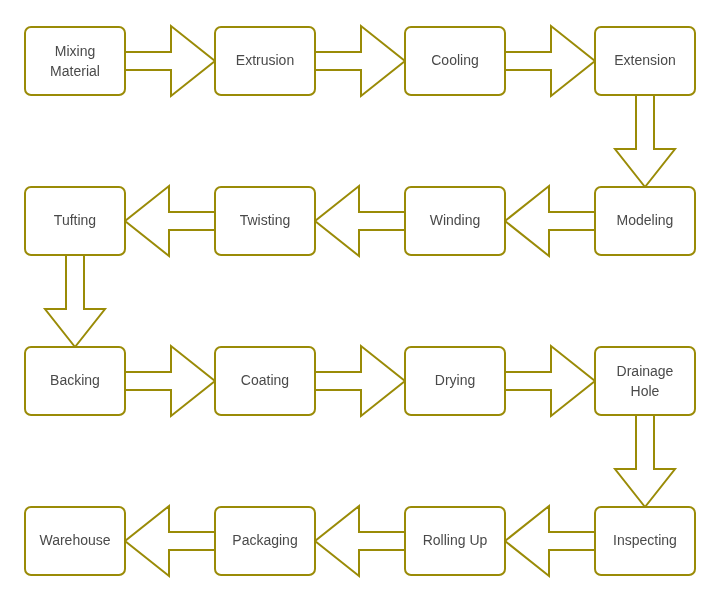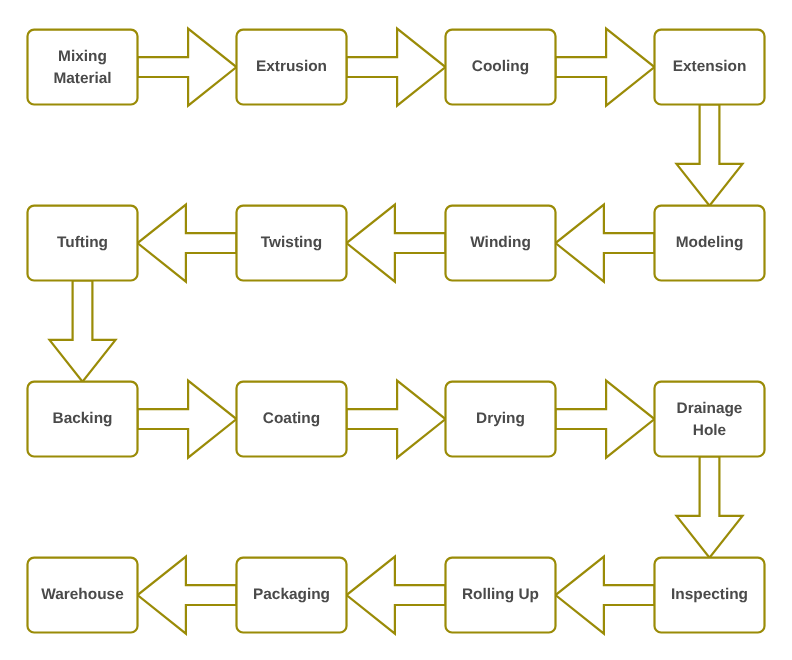--- a/index.html
+++ b/index.html
@@ -11,21 +11,20 @@
     width: 720px;
     height: 600px;
     font-family: "Liberation Sans", sans-serif;
     overflow: hidden;
   }
   #flowchart-root {
     position: relative;
     width: 720px;
     height: 600px;
     background: #ffffff;
-    font-weight: bold;
   }
   svg.chart-canvas {
     position: absolute;
     top: 0;
     left: 0;
     width: 720px;
     height: 600px;
     display: block;
   }
   .node-box {

